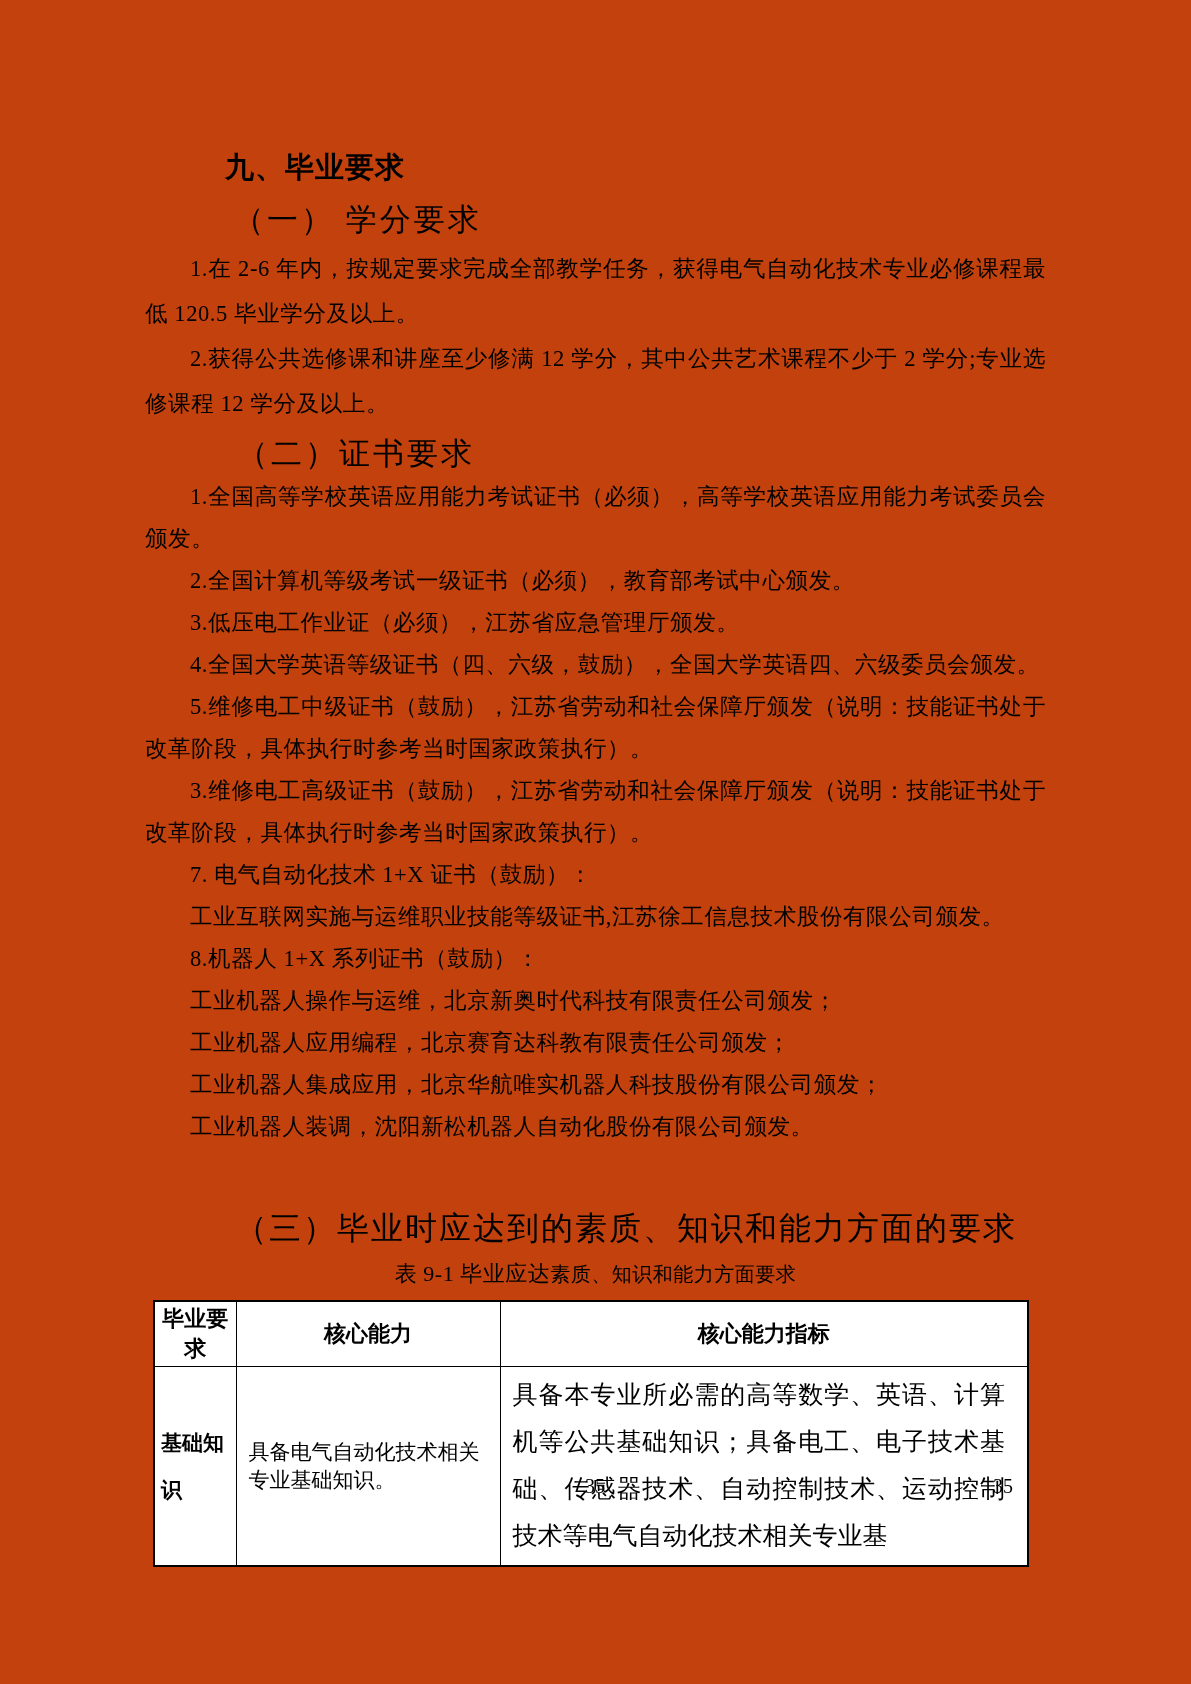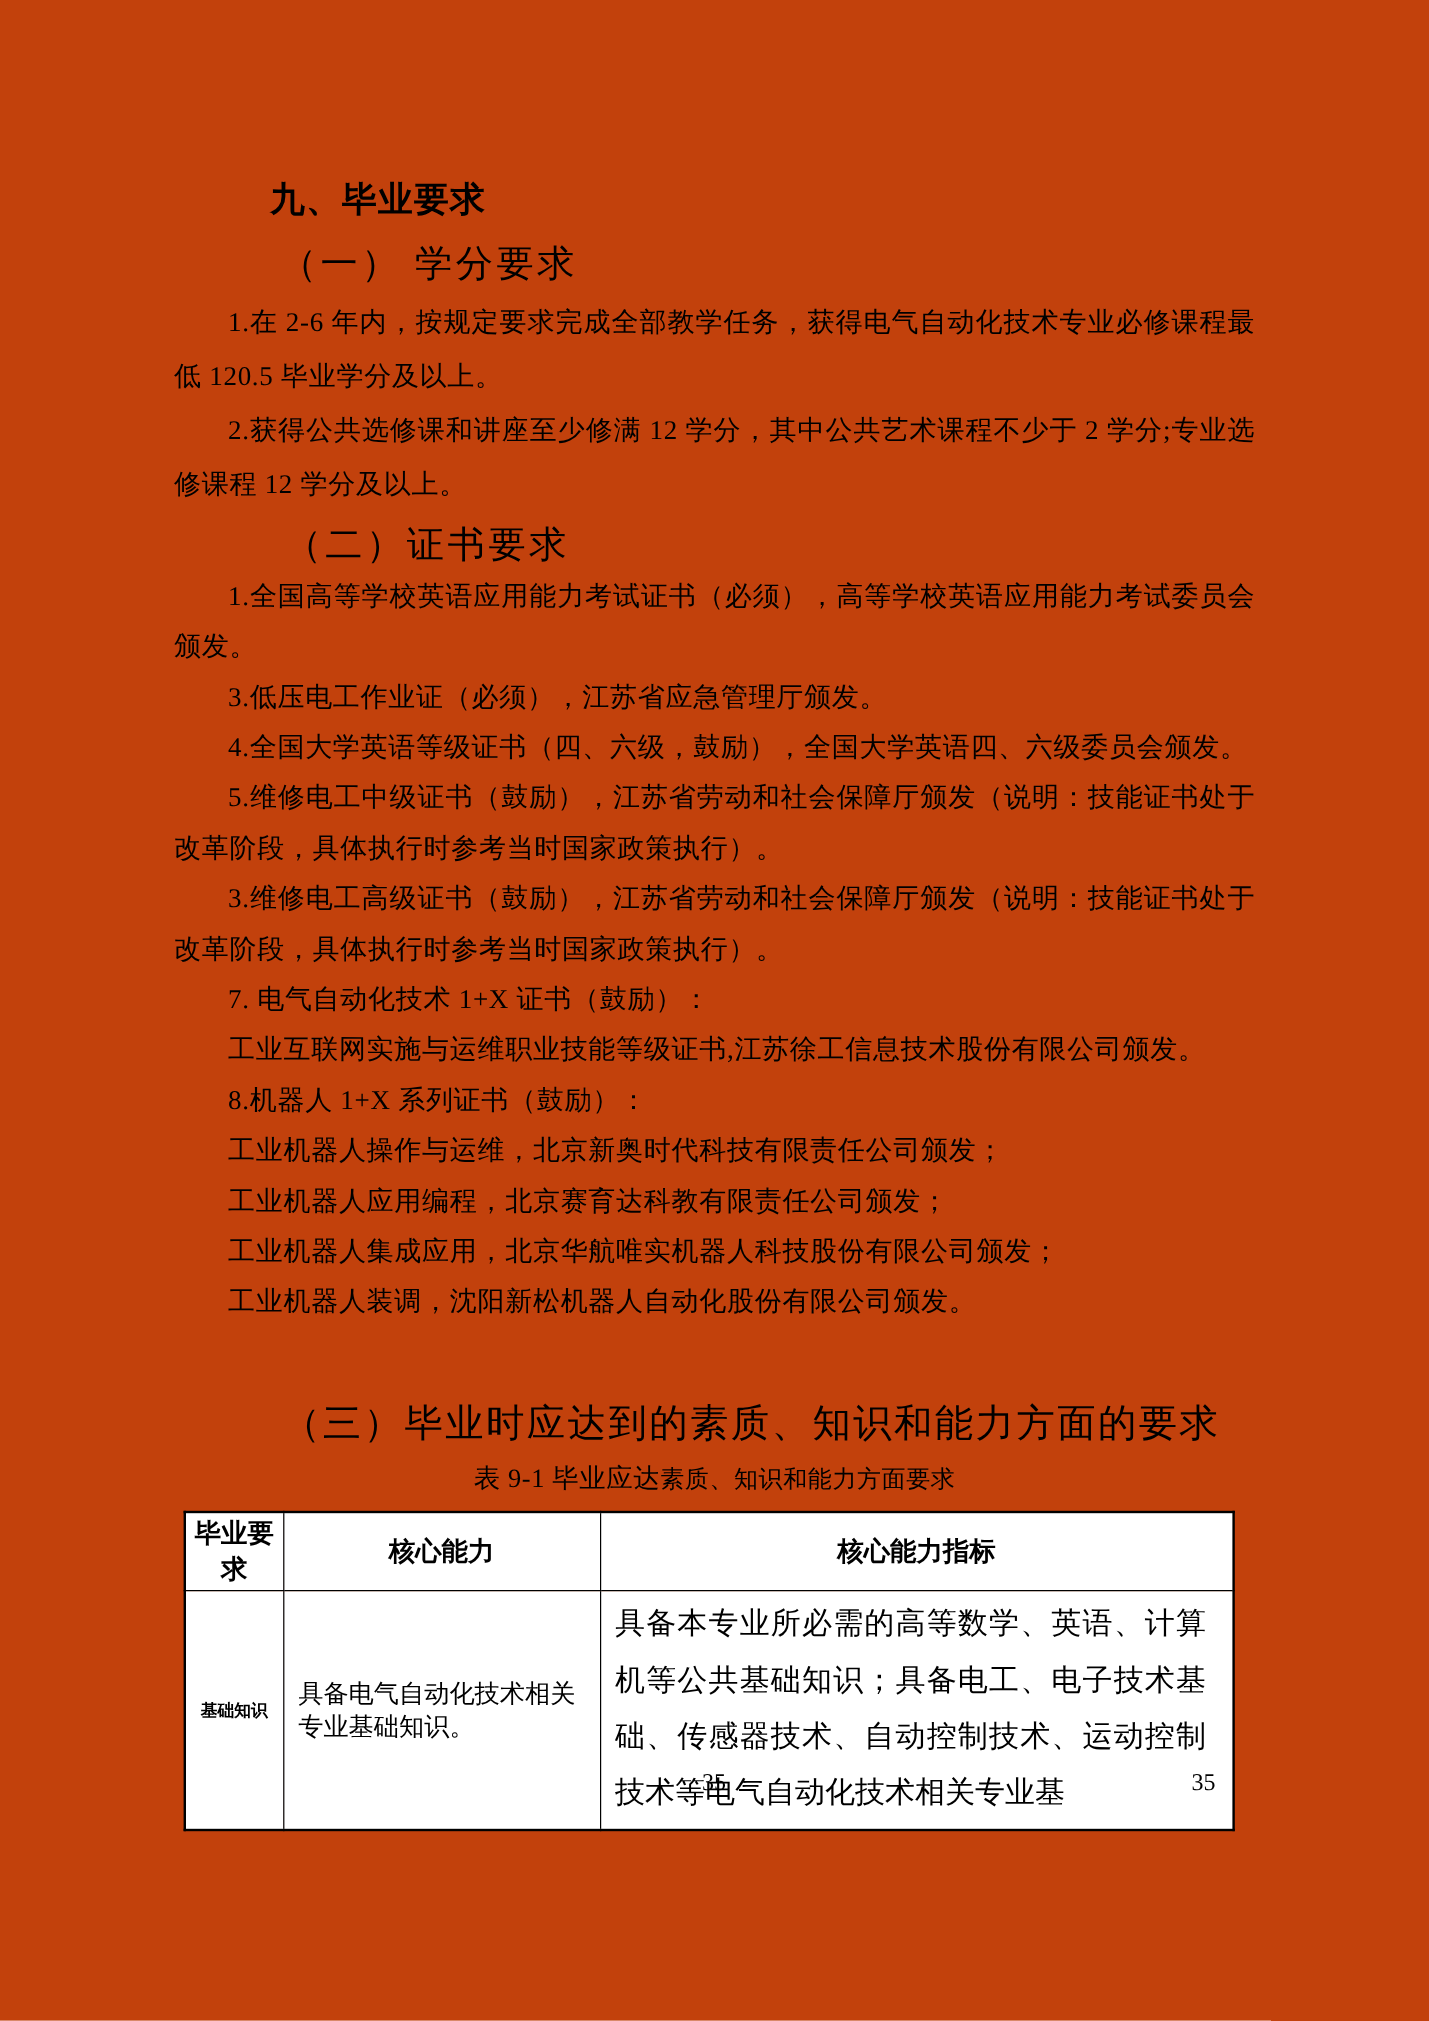--- a/index.html
+++ b/index.html
@@ -85,22 +85,21 @@
     font-weight: bold;
     font-size: 22px;
     text-align: center;
     line-height: 30px;
     height: 60px;
     padding: 2px 4px;
   }
   .td-req {
     font-family: "Liberation Sans", "DejaVu Sans", sans-serif;
     font-weight: bold;
-    font-size: 14px;
-    text-align: center;
+    font-size: 21px;
     line-height: 47px;
     padding: 2px 6px;
   }
   .td-abil {
     font-size: 21px;
     line-height: 28px;
     padding: 4px 12px;
     text-align: left;
     vertical-align: middle;
   }
@@ -133,20 +132,21 @@
 
     <div class="sec1-block">
       <p class="body-p sec1-p">1.在 2-6 年内，按规定要求完成全部教学任务，获得电气自动化技术专业必修课程最低 120.5 毕业学分及以上。</p>
       <p class="body-p sec1-p">2.获得公共选修课和讲座至少修满 12 学分，其中公共艺术课程不少于 2 学分;专业选修课程 12 学分及以上。</p>
     </div>
 
     <h2 class="kai-heading h2-cert">（二）证书要求</h2>
 
     <div class="sec2-block">
       <p class="body-p">1.全国高等学校英语应用能力考试证书（必须），高等学校英语应用能力考试委员会颁发。</p>
+      <p class="body-p">2.全国计算机等级考试一级证书（必须），教育部考试中心颁发。</p>
       <p class="body-p">3.低压电工作业证（必须），江苏省应急管理厅颁发。</p>
       <p class="body-p">4.全国大学英语等级证书（四、六级，鼓励），全国大学英语四、六级委员会颁发。</p>
       <p class="body-p">5.维修电工中级证书（鼓励），江苏省劳动和社会保障厅颁发（说明：技能证书处于改革阶段，具体执行时参考当时国家政策执行）。</p>
       <p class="body-p">3.维修电工高级证书（鼓励），江苏省劳动和社会保障厅颁发（说明：技能证书处于改革阶段，具体执行时参考当时国家政策执行）。</p>
       <p class="body-p">7.  电气自动化技术 1+X 证书（鼓励）：</p>
       <p class="body-p">工业互联网实施与运维职业技能等级证书,江苏徐工信息技术股份有限公司颁发。</p>
       <p class="body-p">8.机器人 1+X 系列证书（鼓励）：</p>
       <p class="body-p">工业机器人操作与运维，北京新奥时代科技有限责任公司颁发；</p>
       <p class="body-p">工业机器人应用编程，北京赛育达科教有限责任公司颁发；</p>
       <p class="body-p">工业机器人集成应用，北京华航唯实机器人科技股份有限公司颁发；</p>

